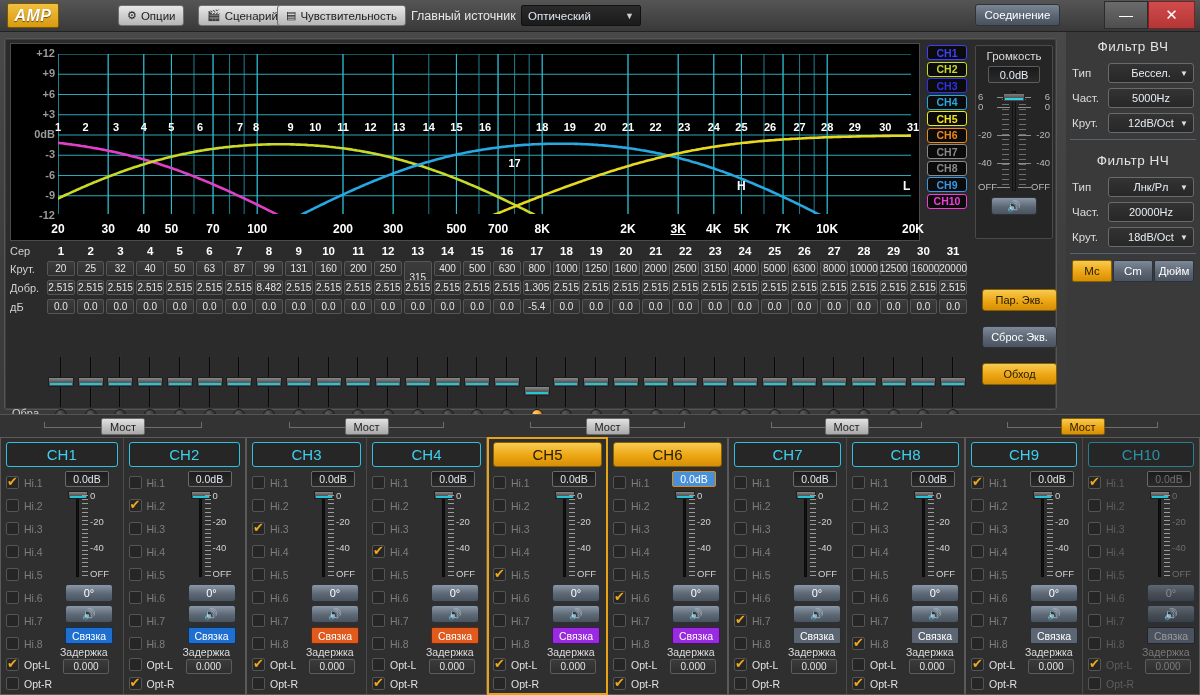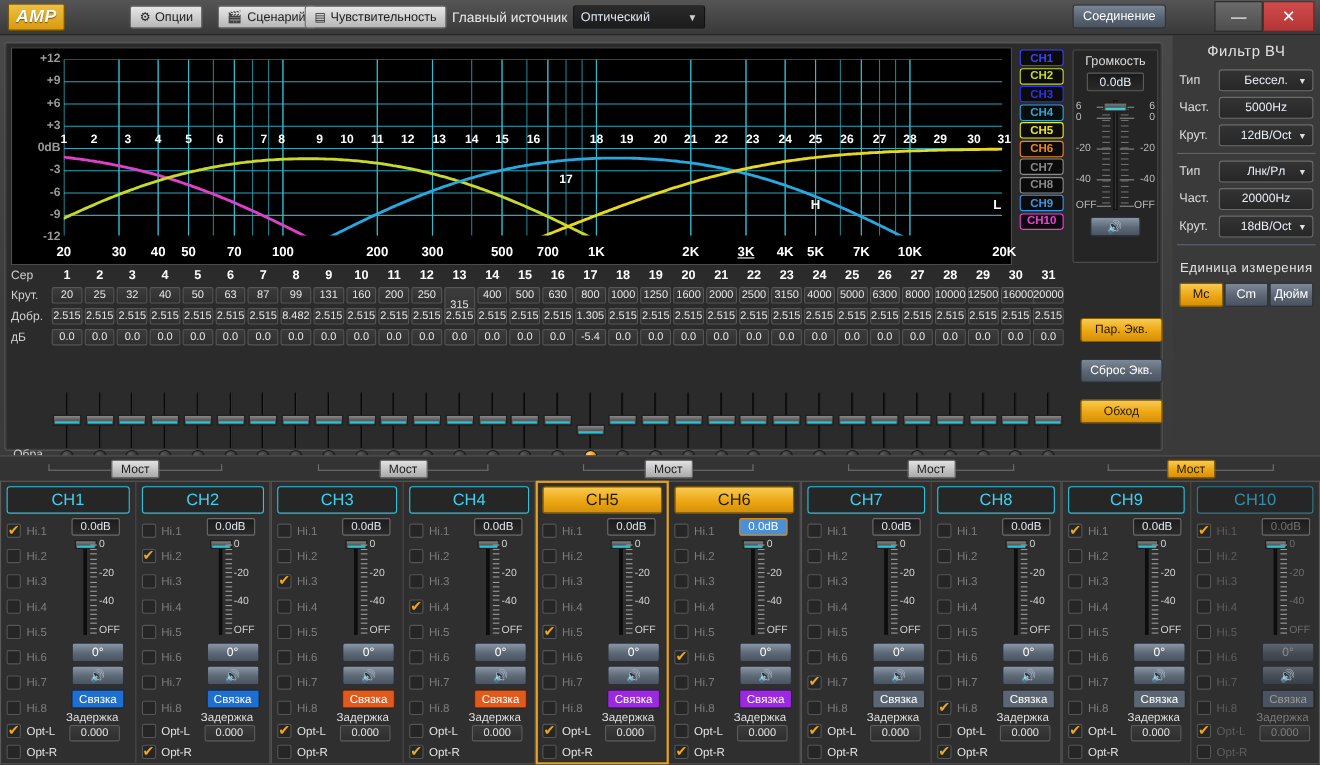--- a/index.html
+++ b/index.html
@@ -390,21 +390,21 @@
             <div class="xlab" style="left: 47px;">20</div>
             <div class="xlab" style="left: 97.186px;">30</div>
             <div class="xlab" style="left: 132.794px;">40</div>
             <div class="xlab" style="left: 160.413px;">50</div>
             <div class="xlab" style="left: 202.059px;">70</div>
             <div class="xlab" style="left: 246.206px;">100</div>
             <div class="xlab" style="left: 332px;">200</div>
             <div class="xlab" style="left: 382.186px;">300</div>
             <div class="xlab" style="left: 445.413px;">500</div>
             <div class="xlab" style="left: 487.059px;">700</div>
-            <div class="xlab" style="left: 531.206px;">1K</div>
+            <div class="xlab" style="left: 531.206px;">8K</div>
             <div class="xlab" style="left: 617px;">2K</div>
             <div class="xlab" style="left: 667.186px; text-decoration: underline;">3K</div>
             <div class="xlab" style="left: 702.794px;">4K</div>
             <div class="xlab" style="left: 730.413px;">5K</div>
             <div class="xlab" style="left: 772.059px;">7K</div>
             <div class="xlab" style="left: 816.206px;">10K</div>
             <div class="xlab" style="left: 902px;">20K</div>
           </div>
       </div>
 
@@ -807,20 +807,21 @@
         <span class="sbField">
           <span>12dB/Oct</span>
           <span class="cv">▼</span>
         </span>
       </div>
     </div>
 
     <div class="sbDiv"></div>
 
     <div class="sbSec">
+      <div class="sbTitle">Фильтр НЧ</div>
       <div class="sbRow">
         <span class="lb">Тип</span>
         <span class="sbField">
           <span>Лнк/Рл</span>
           <span class="cv">▼</span>
         </span>
       </div>
       <div class="sbRow">
         <span class="lb">Част.</span>
         <span class="sbField plain">20000Hz</span>
@@ -830,21 +831,20 @@
         <span class="sbField">
           <span>18dB/Oct</span>
           <span class="cv">▼</span>
         </span>
       </div>
     </div>
 
     <div class="sbDiv"></div>
 
     <div class="sbSec">
-      <div class="sbTitle" style="font-size:12px;">Единица измерения</div>
       <div class="unitRow" id="unitRow">
           <div class="unitBtn active">Mc</div>
           <div class="unitBtn">Cm</div>
           <div class="unitBtn">Дюйм</div>
         </div>
     </div>
   </div>
 
   <div class="chArea" id="chArea">
       <div class="pair" style="left: 0px; width: 246px;">

